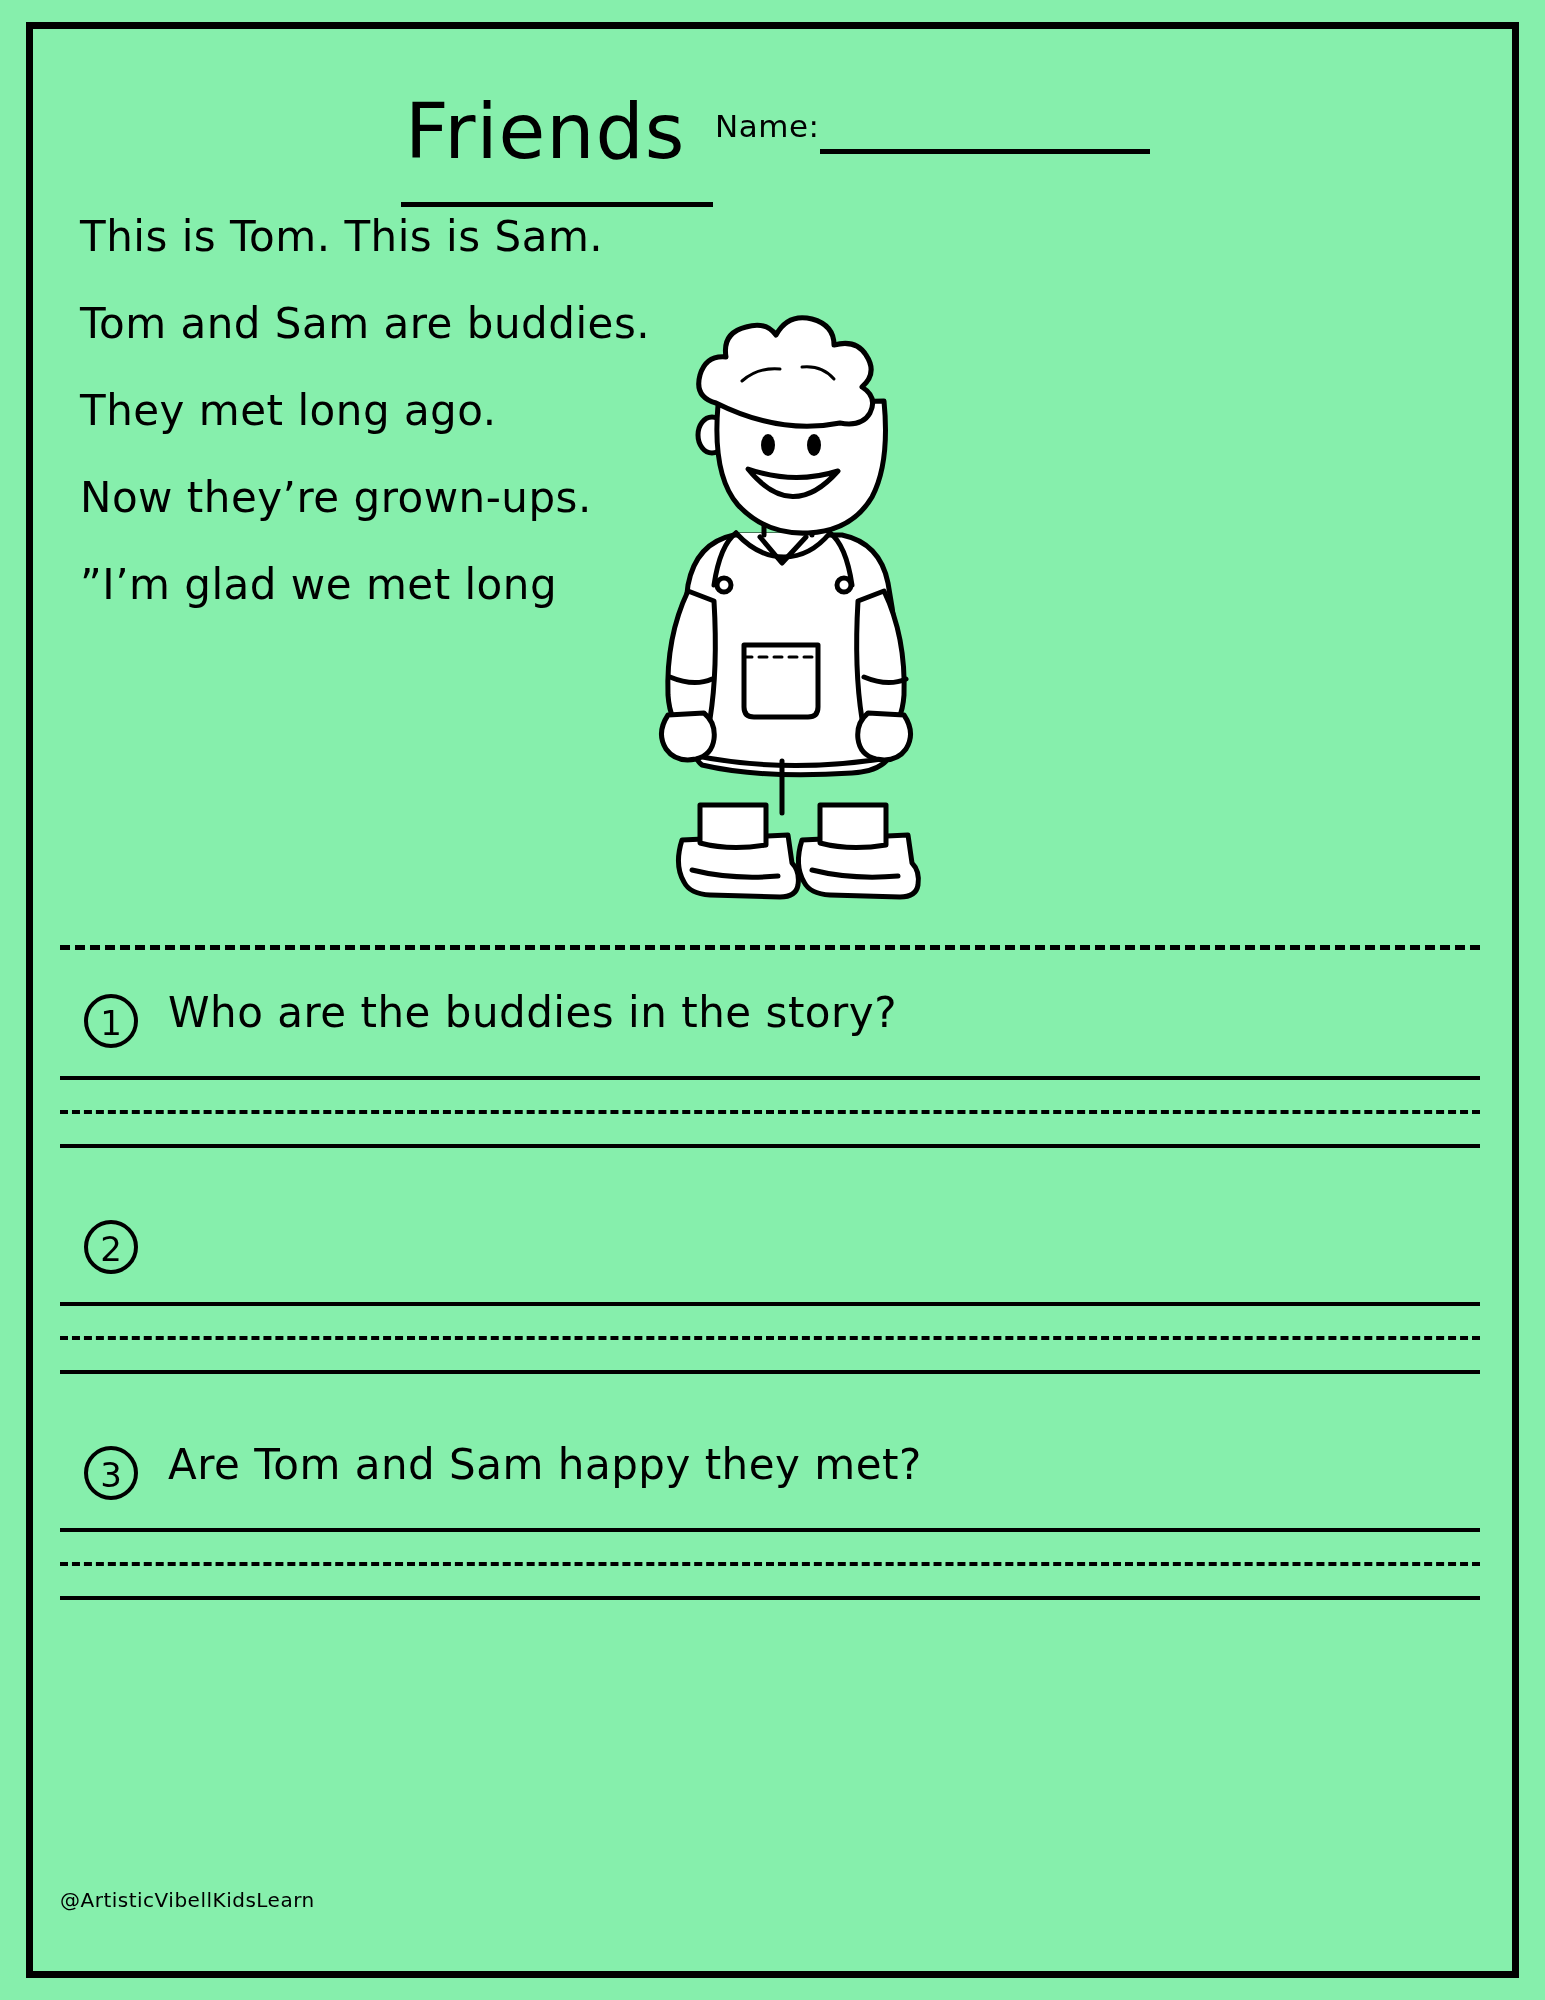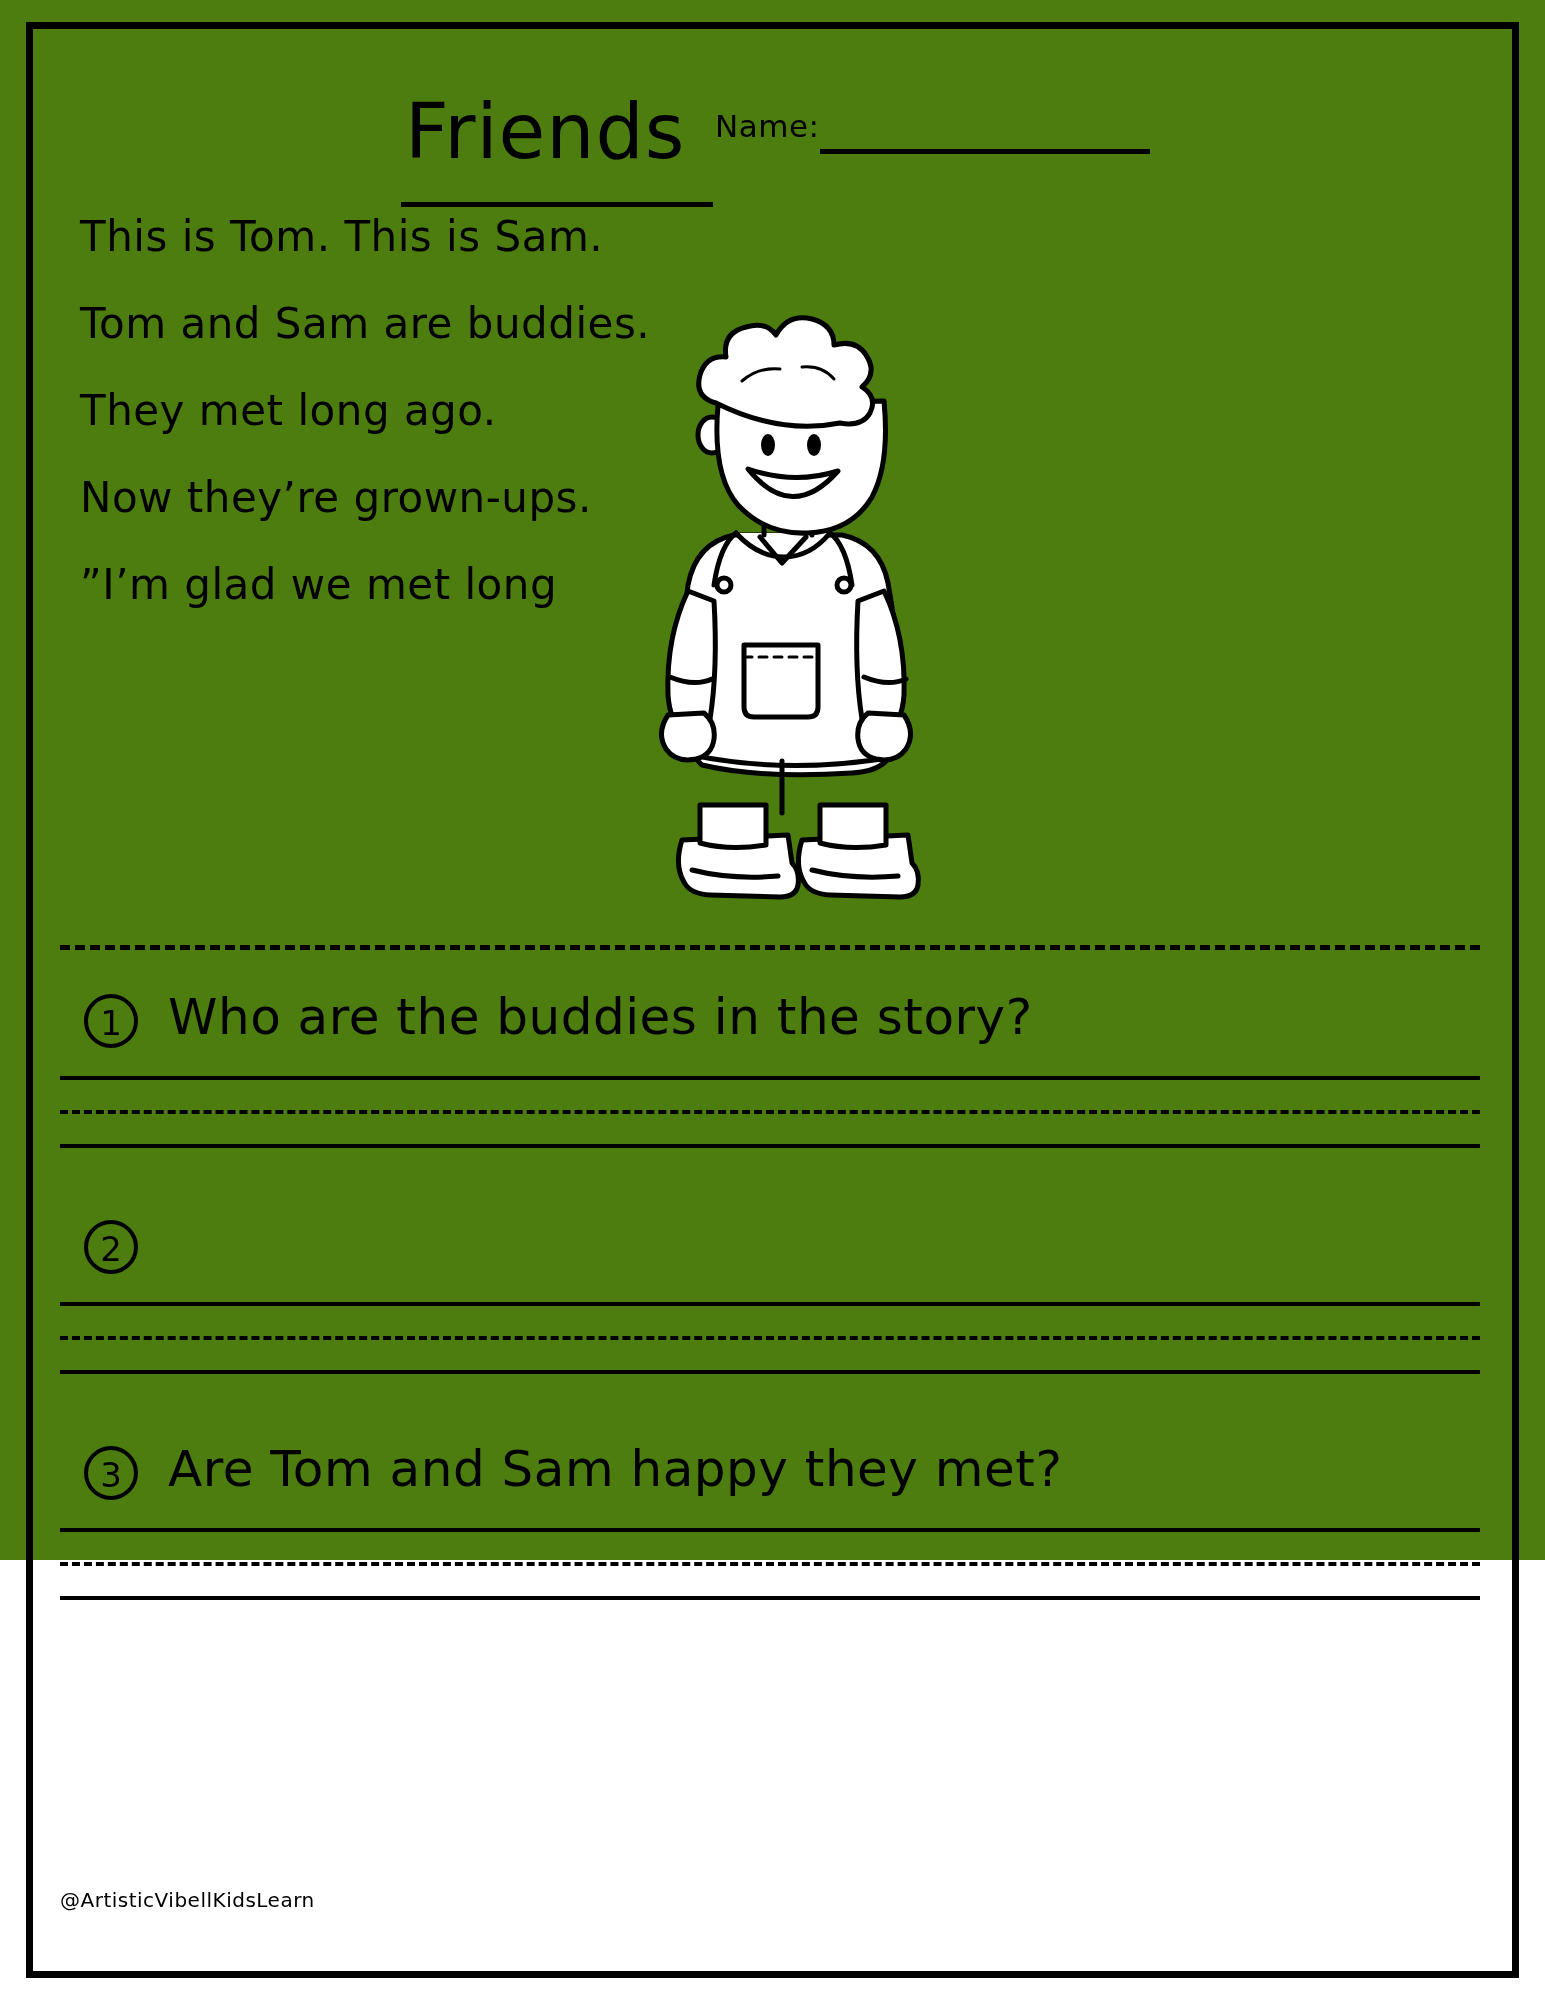--- a/index.html
+++ b/index.html
@@ -10,23 +10,23 @@
   body {
     width: 1545px;
     height: 2000px;
     font-family: "DejaVu Sans", sans-serif;
     color: #000000;
     overflow: hidden;
   }
   #page {
     position: relative;
     width: 1545px;
-    height: 1560px;
+    height: 2000px;
     box-sizing: border-box;
-    background: #4d7c0f;
+    background: #86efac;
   }
   
   #frame {
     position: absolute;
     left: 26px;
     top: 22px;
     right: 26px;
     bottom: 22px;
     width: 1493px;
     height: 1956px;
@@ -134,21 +134,21 @@
     border-radius: 50%;
     font-size: 34px;
     line-height: 50px;
     text-align: center;
     box-sizing: border-box;
   }
   .q-text {
     position: absolute;
     left: 108px;
     top: -2px;
-    font-size: 50px;
+    font-size: 42px;
     letter-spacing: 0.5px;
     white-space: pre;
     text-align: right;
   }
   .line-solid {
     width: 1420px;
     height: 0;
     border-top: 4px solid #000;
   }
   .line-dashed {

